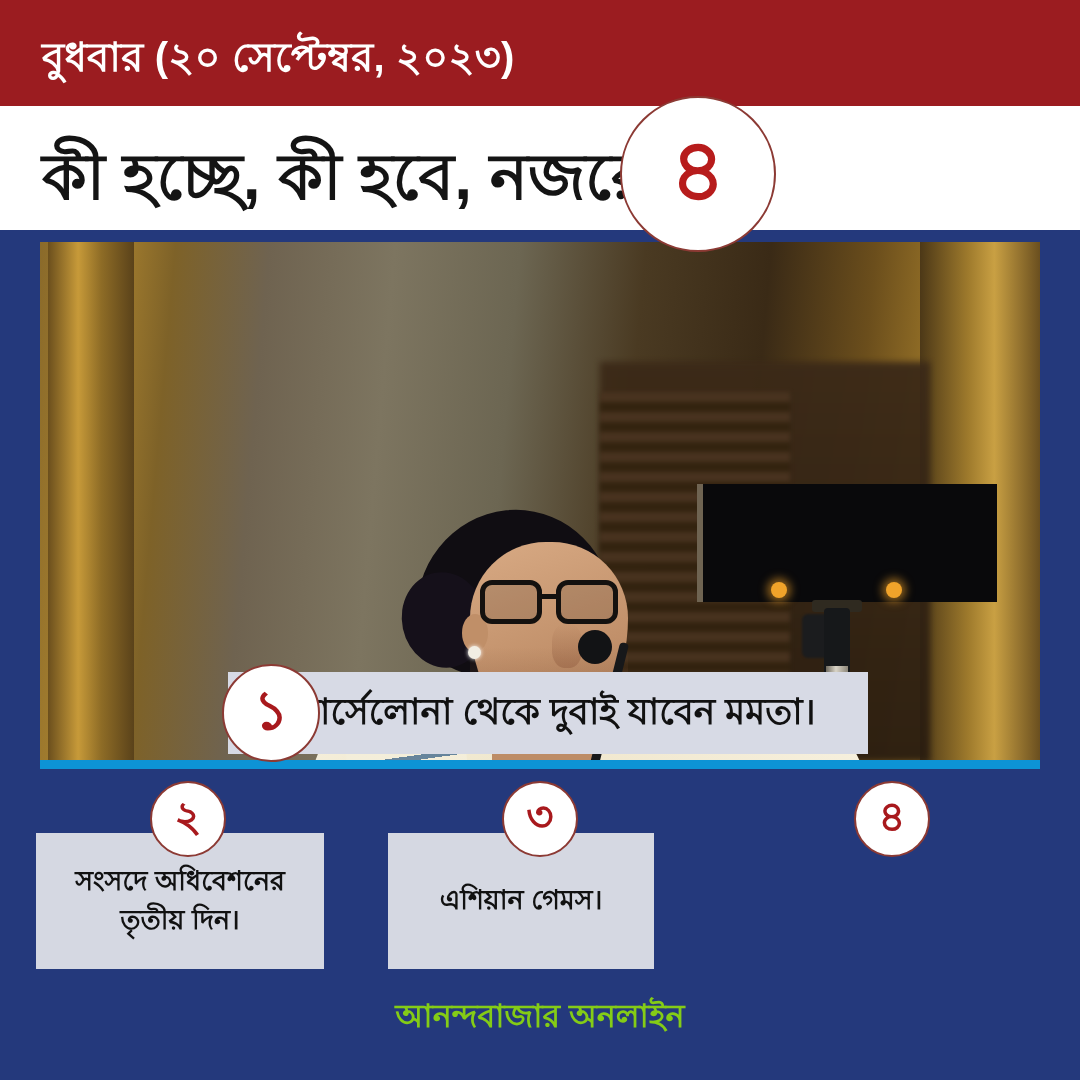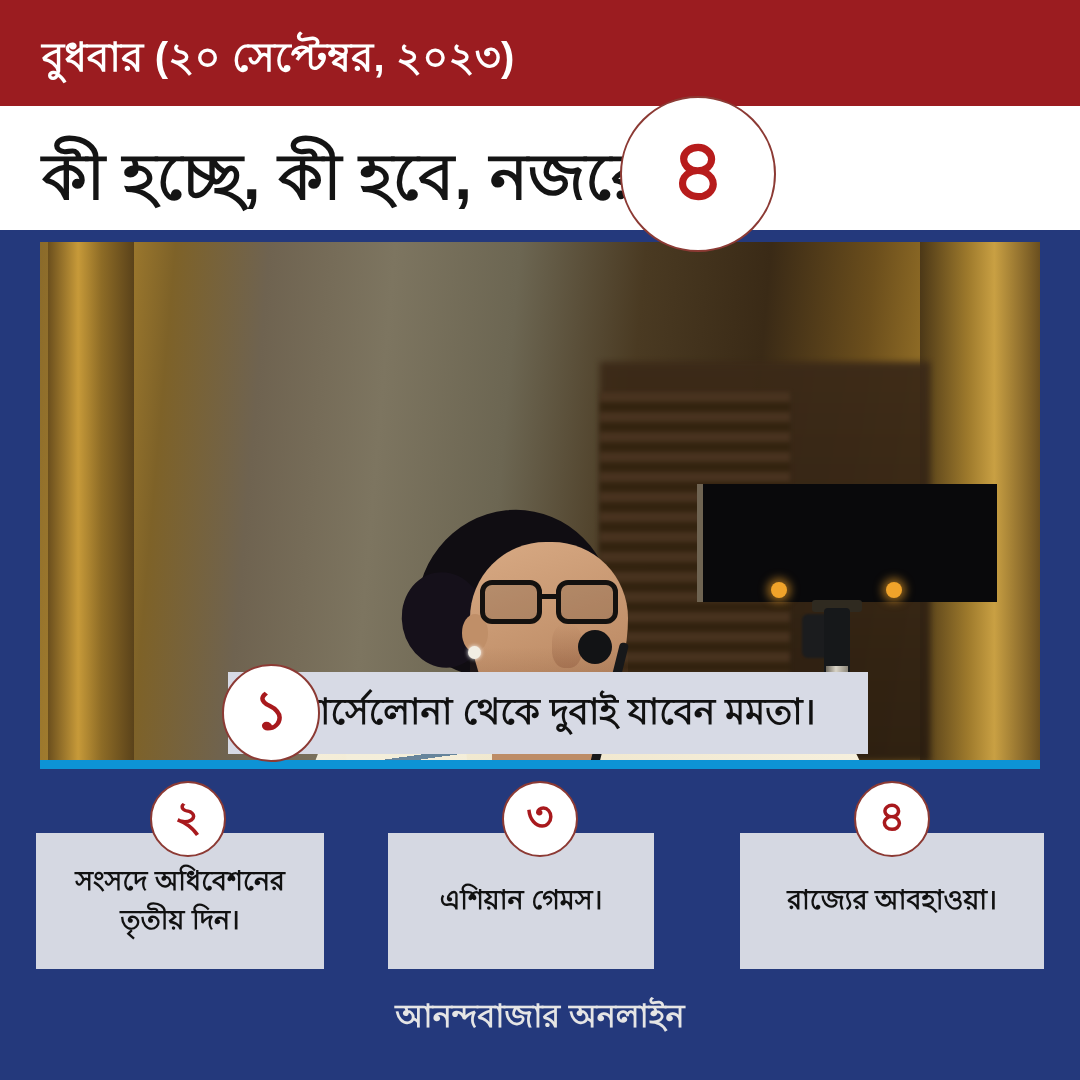--- a/index.html
+++ b/index.html
@@ -177,21 +177,21 @@
   }
   .card-badge span { font-size:42px; font-weight:bold; color:#a8191d; line-height:1; transform:translateY(-2px);}
   #bd0 { left:150px; }
   #bd1 { left:502px; }
   #bd2 { left:854px; }
 
   
   .footer {
     position:absolute; left:0; top:992px; width:1080px; height:52px;
     display:flex; align-items:center; justify-content:center;
-    font-size:32px; font-weight:bold; color:#e5e5e5;
+    font-size:32px; font-weight:bold; color:#84cc16;
   }
 </style>
 </head>
 <body>
 
 <div id="card">
 
   <div class="band-red"></div>
   <div class="date-text">বুধবার (২০ সেপ্টেম্বর, ২০২৩)</div>
 
@@ -258,23 +258,20 @@
       <span>২</span>
     </div>
 
     <div class="card-box" id="cb1">
       <div class="ctext">এশিয়ান গেমস।</div>
     </div>
     <div class="card-badge" id="bd1">
       <span>৩</span>
     </div>
 
-    <div class="card-box" id="cb2">
-      <div class="ctext">রাজ্যের আবহাওয়া।</div>
-    </div>
     <div class="card-badge" id="bd2">
       <span>৪</span>
     </div>
   </div>
 
   <div class="footer">আনন্দবাজার অনলাইন</div>
 
 </div>
 
 </body></html>

